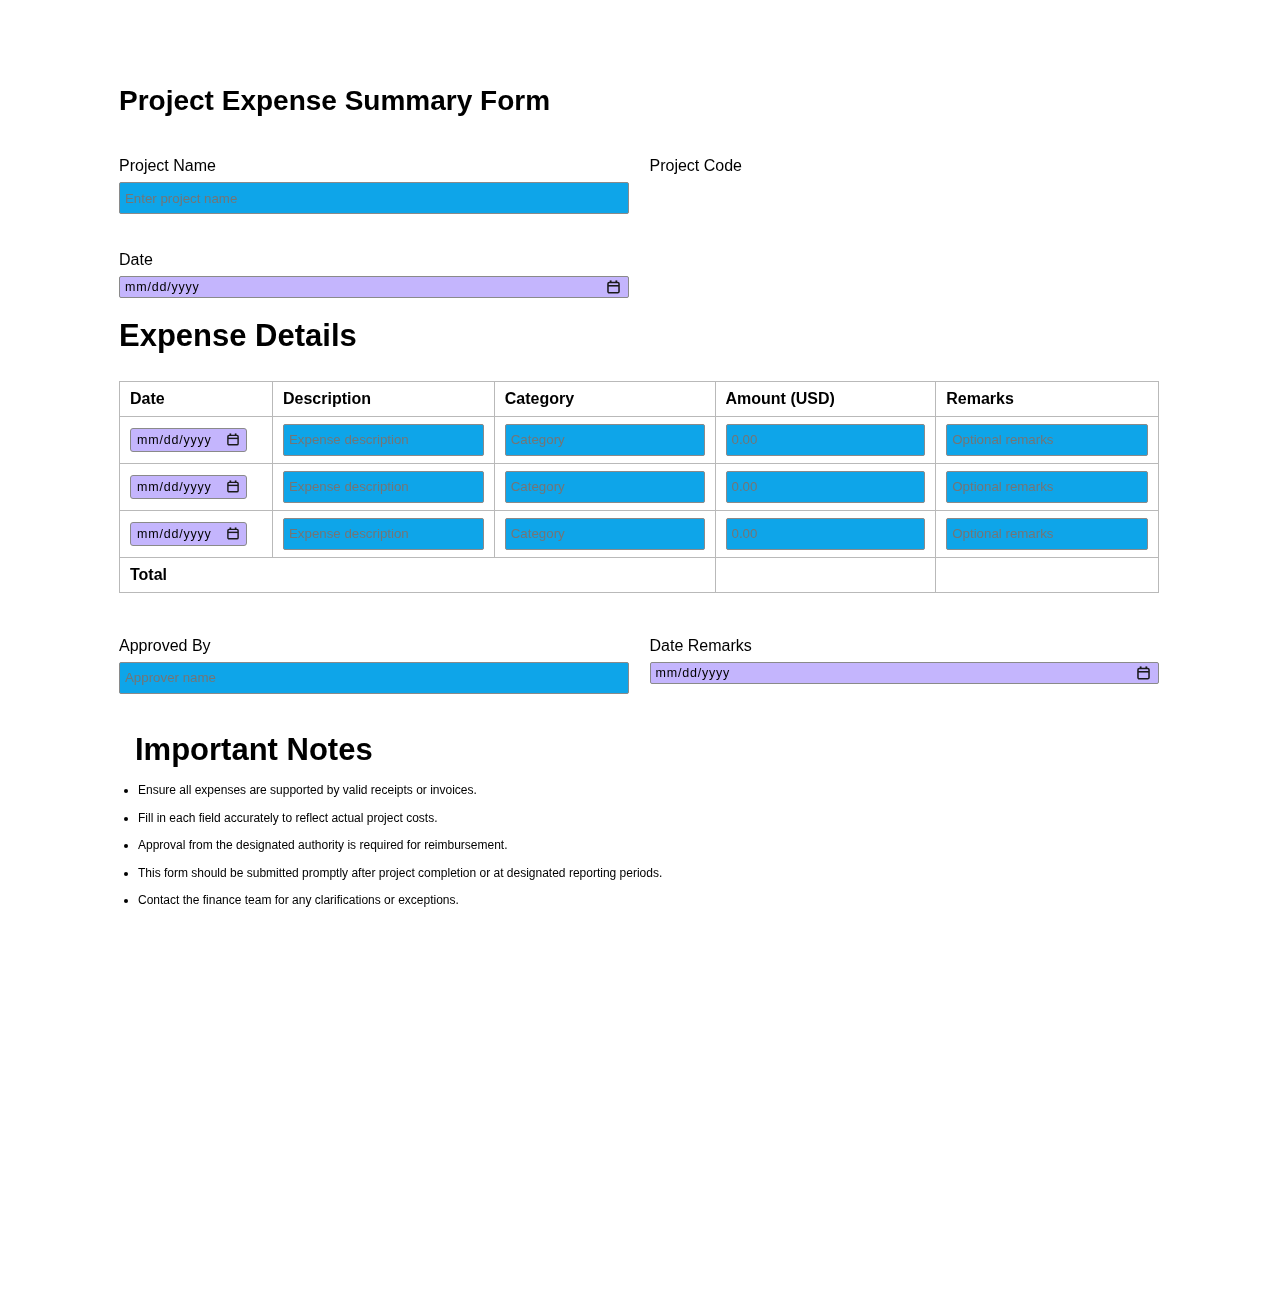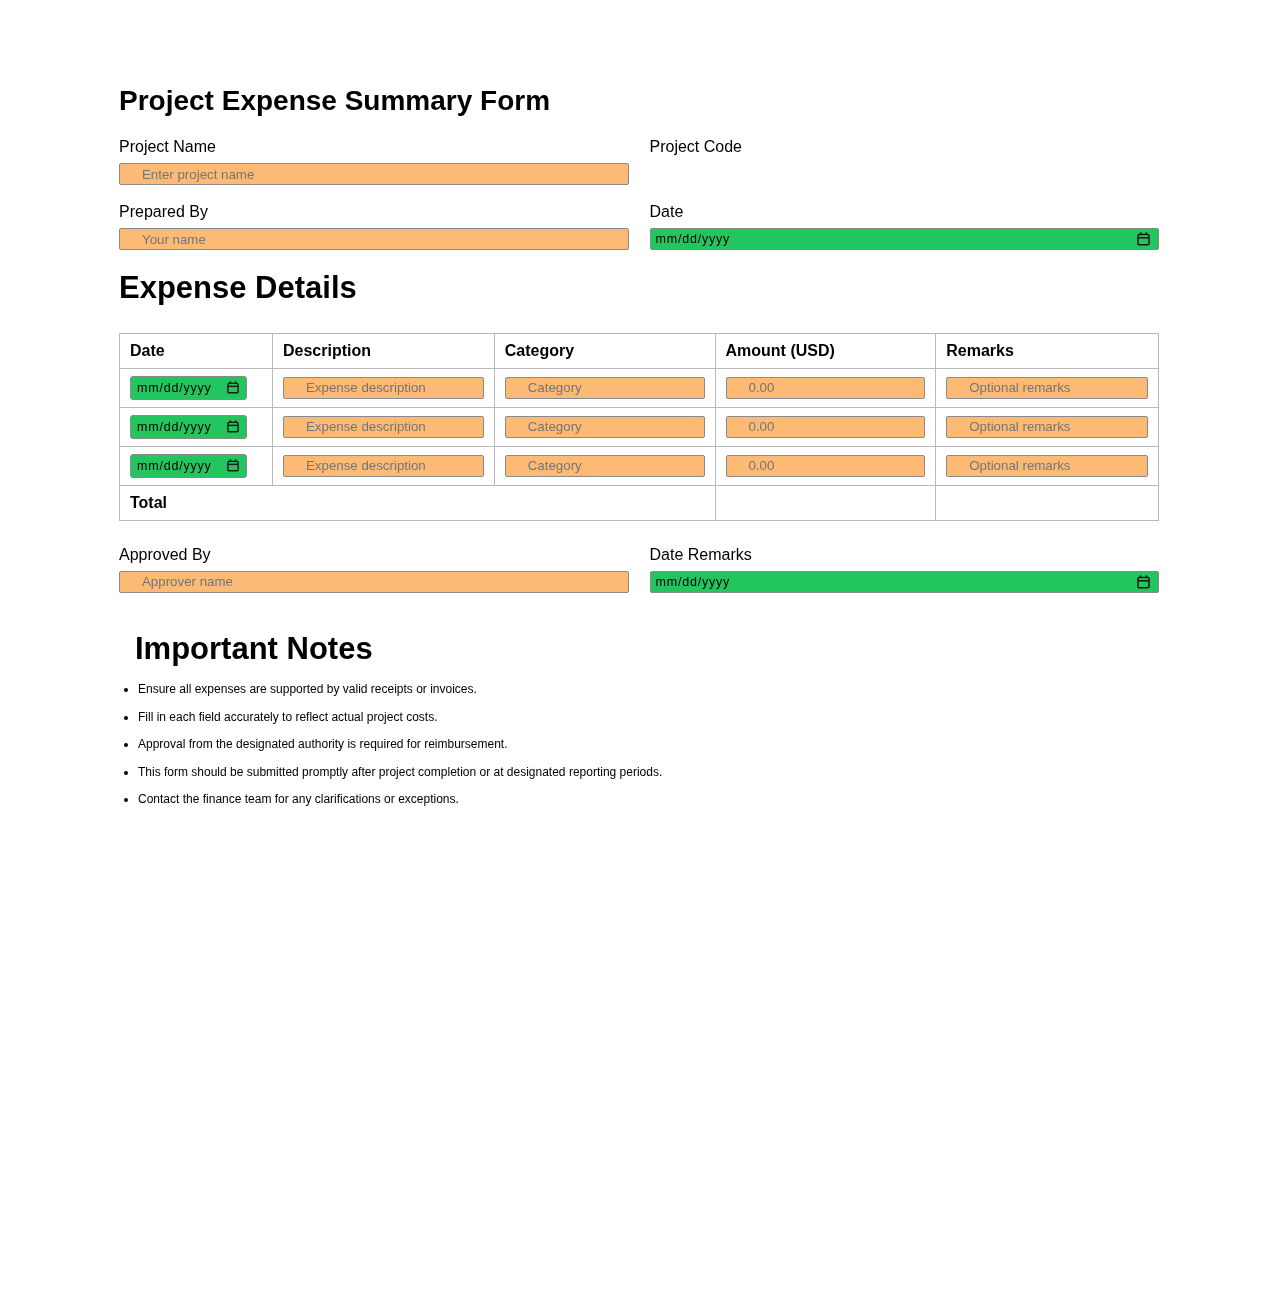--- a/index.html
+++ b/index.html
@@ -14,38 +14,38 @@
 
   h1.page-title { font-size: 28px; font-weight: bold; margin: 21px 0; line-height: 1.15; }
   h2.section-heading { font-size: 31px; font-weight: bold; margin: 20px 0; line-height: 1.15; }
 
   .field-grid {
     display: grid;
     grid-template-columns: 1fr 1fr;
     column-gap: 21px;
     row-gap: 18px;
   }
-  .field label { display: block; font-size: 16px; margin-bottom: 7px; }
+  .field label { display: block; font-size: 16px; margin-bottom: 7px; margin-top: 19px; }
 
   input.text-input {
-    width: 100%; height: 22px;
+    width: 100%; height: 32px;
     border: 1px solid #8a8a8a; border-radius: 2px;
-    padding: 0 22px;
+    padding: 0 5px;
     font-family: "Liberation Sans", sans-serif;
-    font-size: 13.3px; color: #000; background: #fdba74;
+    font-size: 13.3px; color: #000; background: #0ea5e9;
     outline: none;
   }
   input.text-input::placeholder { color: #757575; opacity: 1; }
 
   .date-box {
     display: flex; align-items: center; justify-content: space-between;
     width: 100%; height: 22px;
     border: 1px solid #8a8a8a; border-radius: 2px;
     padding: 0 8px 0 5px;
-    background: #22c55e; cursor: default;
+    background: #c4b5fd; cursor: default;
   }
   .date-text { font-size: 12.5px; letter-spacing: 0.8px; color: #000; white-space: nowrap; }
   .cal-icon { display: inline-flex; flex: 0 0 auto; }
 
   
   table.expense-table {
     width: 100%;
     border-collapse: collapse;
     margin-top: 27px;
   }
@@ -80,24 +80,20 @@
 
   <h1 class="page-title">Project Expense Summary Form</h1>
 
   <div class="field-grid">
     <div class="field">
       <label>Project Name</label>
       <input type="text" class="text-input" placeholder="Enter project name" style="">
     </div>
     <div class="field">
       <label>Project Code</label>
-    </div>
-    <div class="field">
-      <label>Prepared By</label>
-      <input type="text" class="text-input" placeholder="Your name" style="">
     </div>
     <div class="field">
       <label>Date</label>
       <div class="date-box">
         <span class="date-text">mm/dd/yyyy</span>
         <span class="cal-icon">
           <svg width="13" height="14" viewBox="0 0 16 17">
             <rect x="1.2" y="3" width="13.6" height="12.6" rx="1.6" fill="none" stroke="#1a1a1a" stroke-width="1.9"></rect>
             <line x1="1.2" y1="7" x2="14.8" y2="7" stroke="#1a1a1a" stroke-width="1.9"></line>
             <rect x="3.4" y="0.4" width="2.2" height="2.4" fill="#1a1a1a"></rect>

